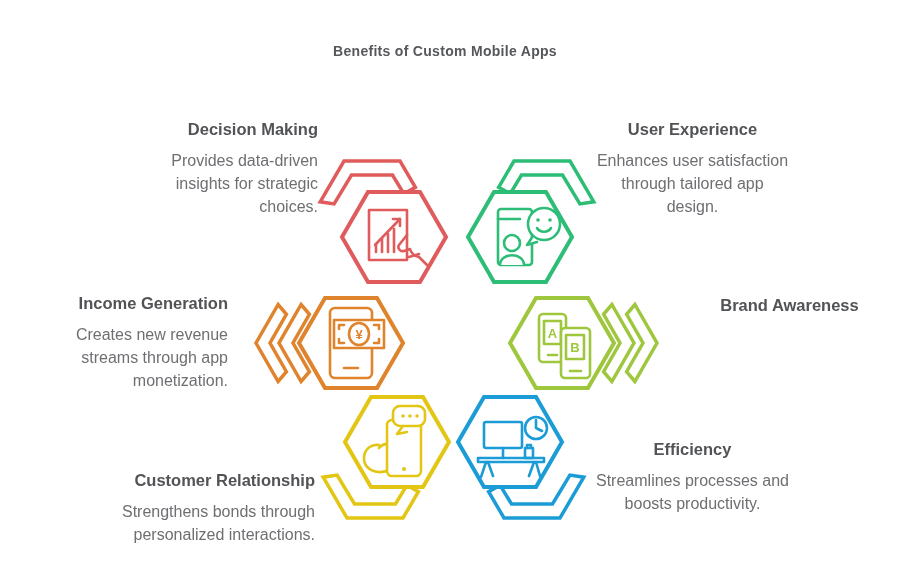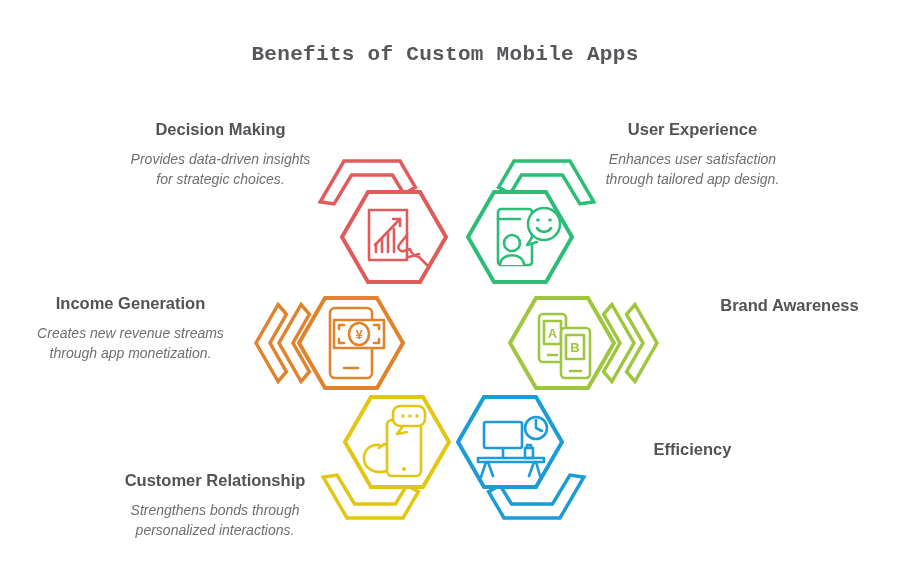--- a/index.html
+++ b/index.html
@@ -2,30 +2,30 @@
 <html><head>
 <meta charset="utf-8">
 <style>
   html,body { margin:0; padding:0; background:#fff; }
   #canvas {
     position:relative; width:912px; height:588px; background:#fff;
     overflow:hidden; font-family:"Liberation Sans", sans-serif;
   }
   .page-title {
     position:absolute; top:43px; left:0; width:890px; text-align:center;
-    font-size:21px; font-weight:bold; color:#56575a; letter-spacing:.3px;font-family:Liberation Mono, monospace;
+    font-size:14px; font-weight:bold; color:#56575a; letter-spacing:.3px;
   }
   .benefit-text { position:absolute; }
-  .benefit-text.align-right { text-align:center; }
+  .benefit-text.align-right { text-align:right; }
   .benefit-text.align-left  { text-align:center; }
   .benefit-title {
     margin:0 0 10px; font-size:16.5px; font-weight:bold; color:#525356;
   }
   .benefit-desc {
-    margin:0; font-size:14px; line-height:1.45; color:#6e6f72;font-style:italic;
+    margin:0; font-size:16px; line-height:1.45; color:#6e6f72;
   }
   .benefit-icon { position:absolute; display:block; }
   svg text { font-family:"Liberation Sans", sans-serif; }
 </style>
 </head>
 <body>
 
 <div id="canvas">
 
   <div class="page-title">Benefits of Custom Mobile Apps</div>
@@ -149,20 +149,21 @@
         <circle cx="88" cy="40" r="1.8" fill="currentColor" stroke="none"></circle>
         <circle cx="95" cy="40" r="1.8" fill="currentColor" stroke="none"></circle>
         <circle cx="102" cy="40" r="1.8" fill="currentColor" stroke="none"></circle>
       </g>
     </svg>
   </div>
 
   <div style="color: rgb(27, 156, 214);">
     <div class="benefit-text align-left" style="top:440px; left:595px; width:195px;">
       <p class="benefit-title">Efficiency</p>
+      <p class="benefit-desc">Streamlines processes and boosts productivity.</p>
     </div>
     <svg class="benefit-icon" style="left:442px; top:376px;" width="150" height="150" viewBox="0 0 150 150">
       <g transform="translate(150,150) scale(-1,-1)">
         <g fill="#fff" stroke="currentColor" stroke-width="3.5">
           <path d="M8.2,48.8 L32,8 L88,8 L103.4,34.4 L91.8,40.7 L80.5,22 L39.5,22 L22.1,50.9 Z"></path>
         </g>
         <polygon points="30,84 56,39 108,39 134,84 108,129 56,129" fill="#fff" stroke="currentColor" stroke-width="4"></polygon>
       </g>
       <g fill="none" stroke="currentColor" stroke-width="2.6" stroke-linecap="round" stroke-linejoin="round">
         <rect x="42" y="46" width="38" height="26" rx="2"></rect>

